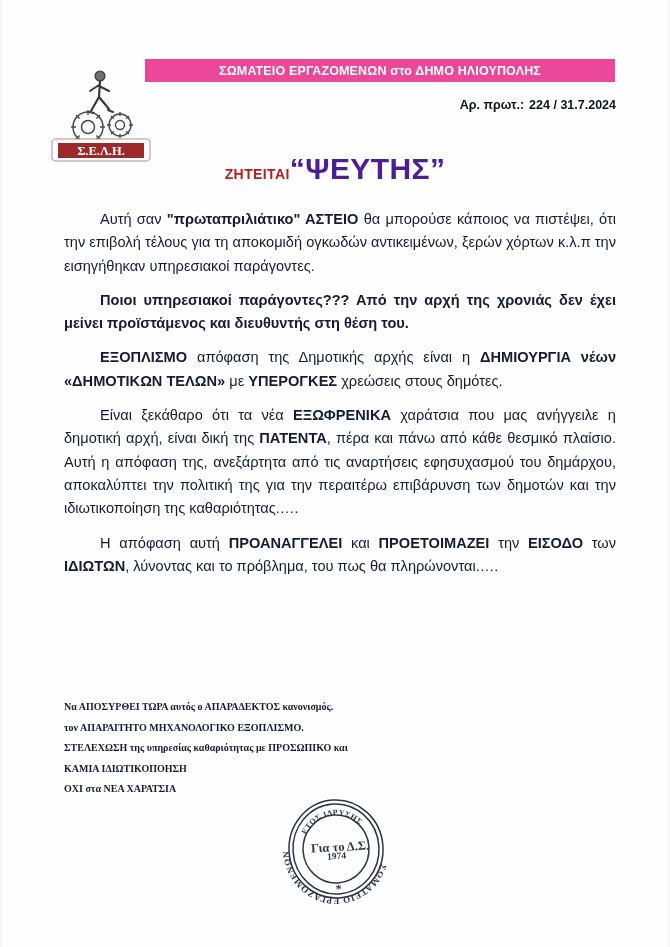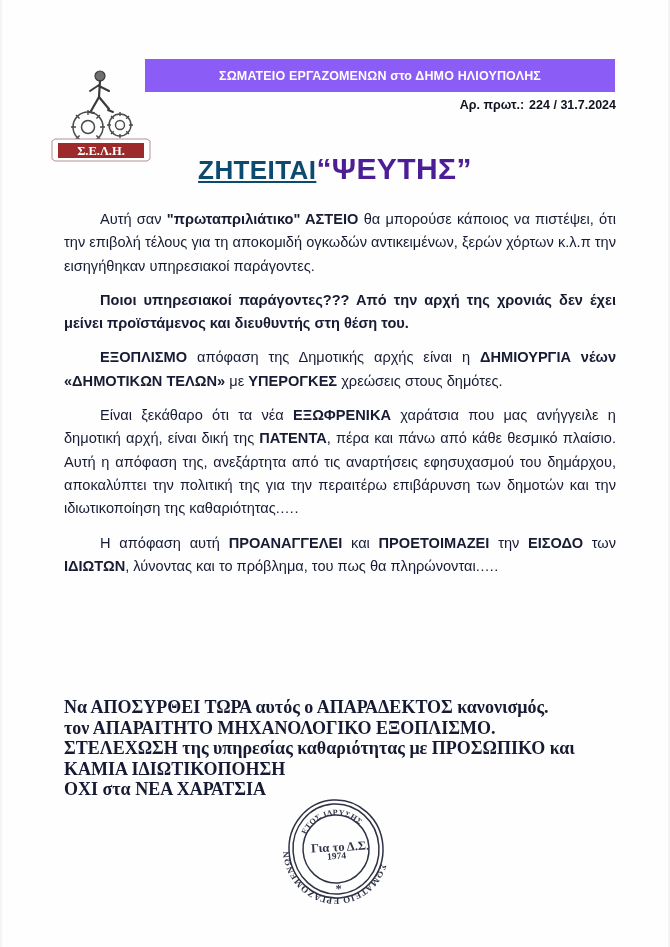--- a/index.html
+++ b/index.html
@@ -42,22 +42,22 @@
     width: 118px;
     height: 100px;
   }
   .logo svg { display: block; }
 
   .org-bar {
     position: absolute;
     left: 143px;
     top: 59px;
     width: 470px;
-    height: 33px;
-    background: #8b5cf6;
+    height: 23px;
+    background: #ec4899;
     display: flex;
     align-items: center;
     justify-content: center;
   }
   .org-bar-text {
     color: #ffffff;
     font-size: 12.5px;
     font-weight: bold;
     letter-spacing: 0.15px;
     white-space: nowrap;
@@ -76,26 +76,25 @@
 
   .doc-title {
     position: absolute;
     left: 0;
     right: 0;
     top: 152px;
     text-align: center;
     white-space: nowrap;
   }
   .doc-title .t-small {
-    font-size: 26px;
+    font-size: 14px;
     font-weight: bold;
     letter-spacing: 0.4px;
-    color: #0c4a6e;
+    color: #b91c1c;
     vertical-align: baseline;
-    text-decoration: underline;
   }
   .doc-title .t-big {
     font-size: 30px;
     font-weight: bold;
     letter-spacing: 0.4px;
     color: #4c1d95;
     vertical-align: baseline;
   }
 
   
@@ -116,21 +115,21 @@
   }
   .para b { font-weight: bold; }
 
   
   .conclusion {
     position: absolute;
     left: 62px;
     top: 697px;
     width: 560px;
     font-family: "Liberation Serif", serif;
-    font-size: 18px;
+    font-size: 10px;
     font-weight: bold;
     line-height: 20.6px;
     color: #161b33;
   }
   .conclusion div { white-space: nowrap; }
 
   
   .signatures {
     position: absolute;
     left: 0;

